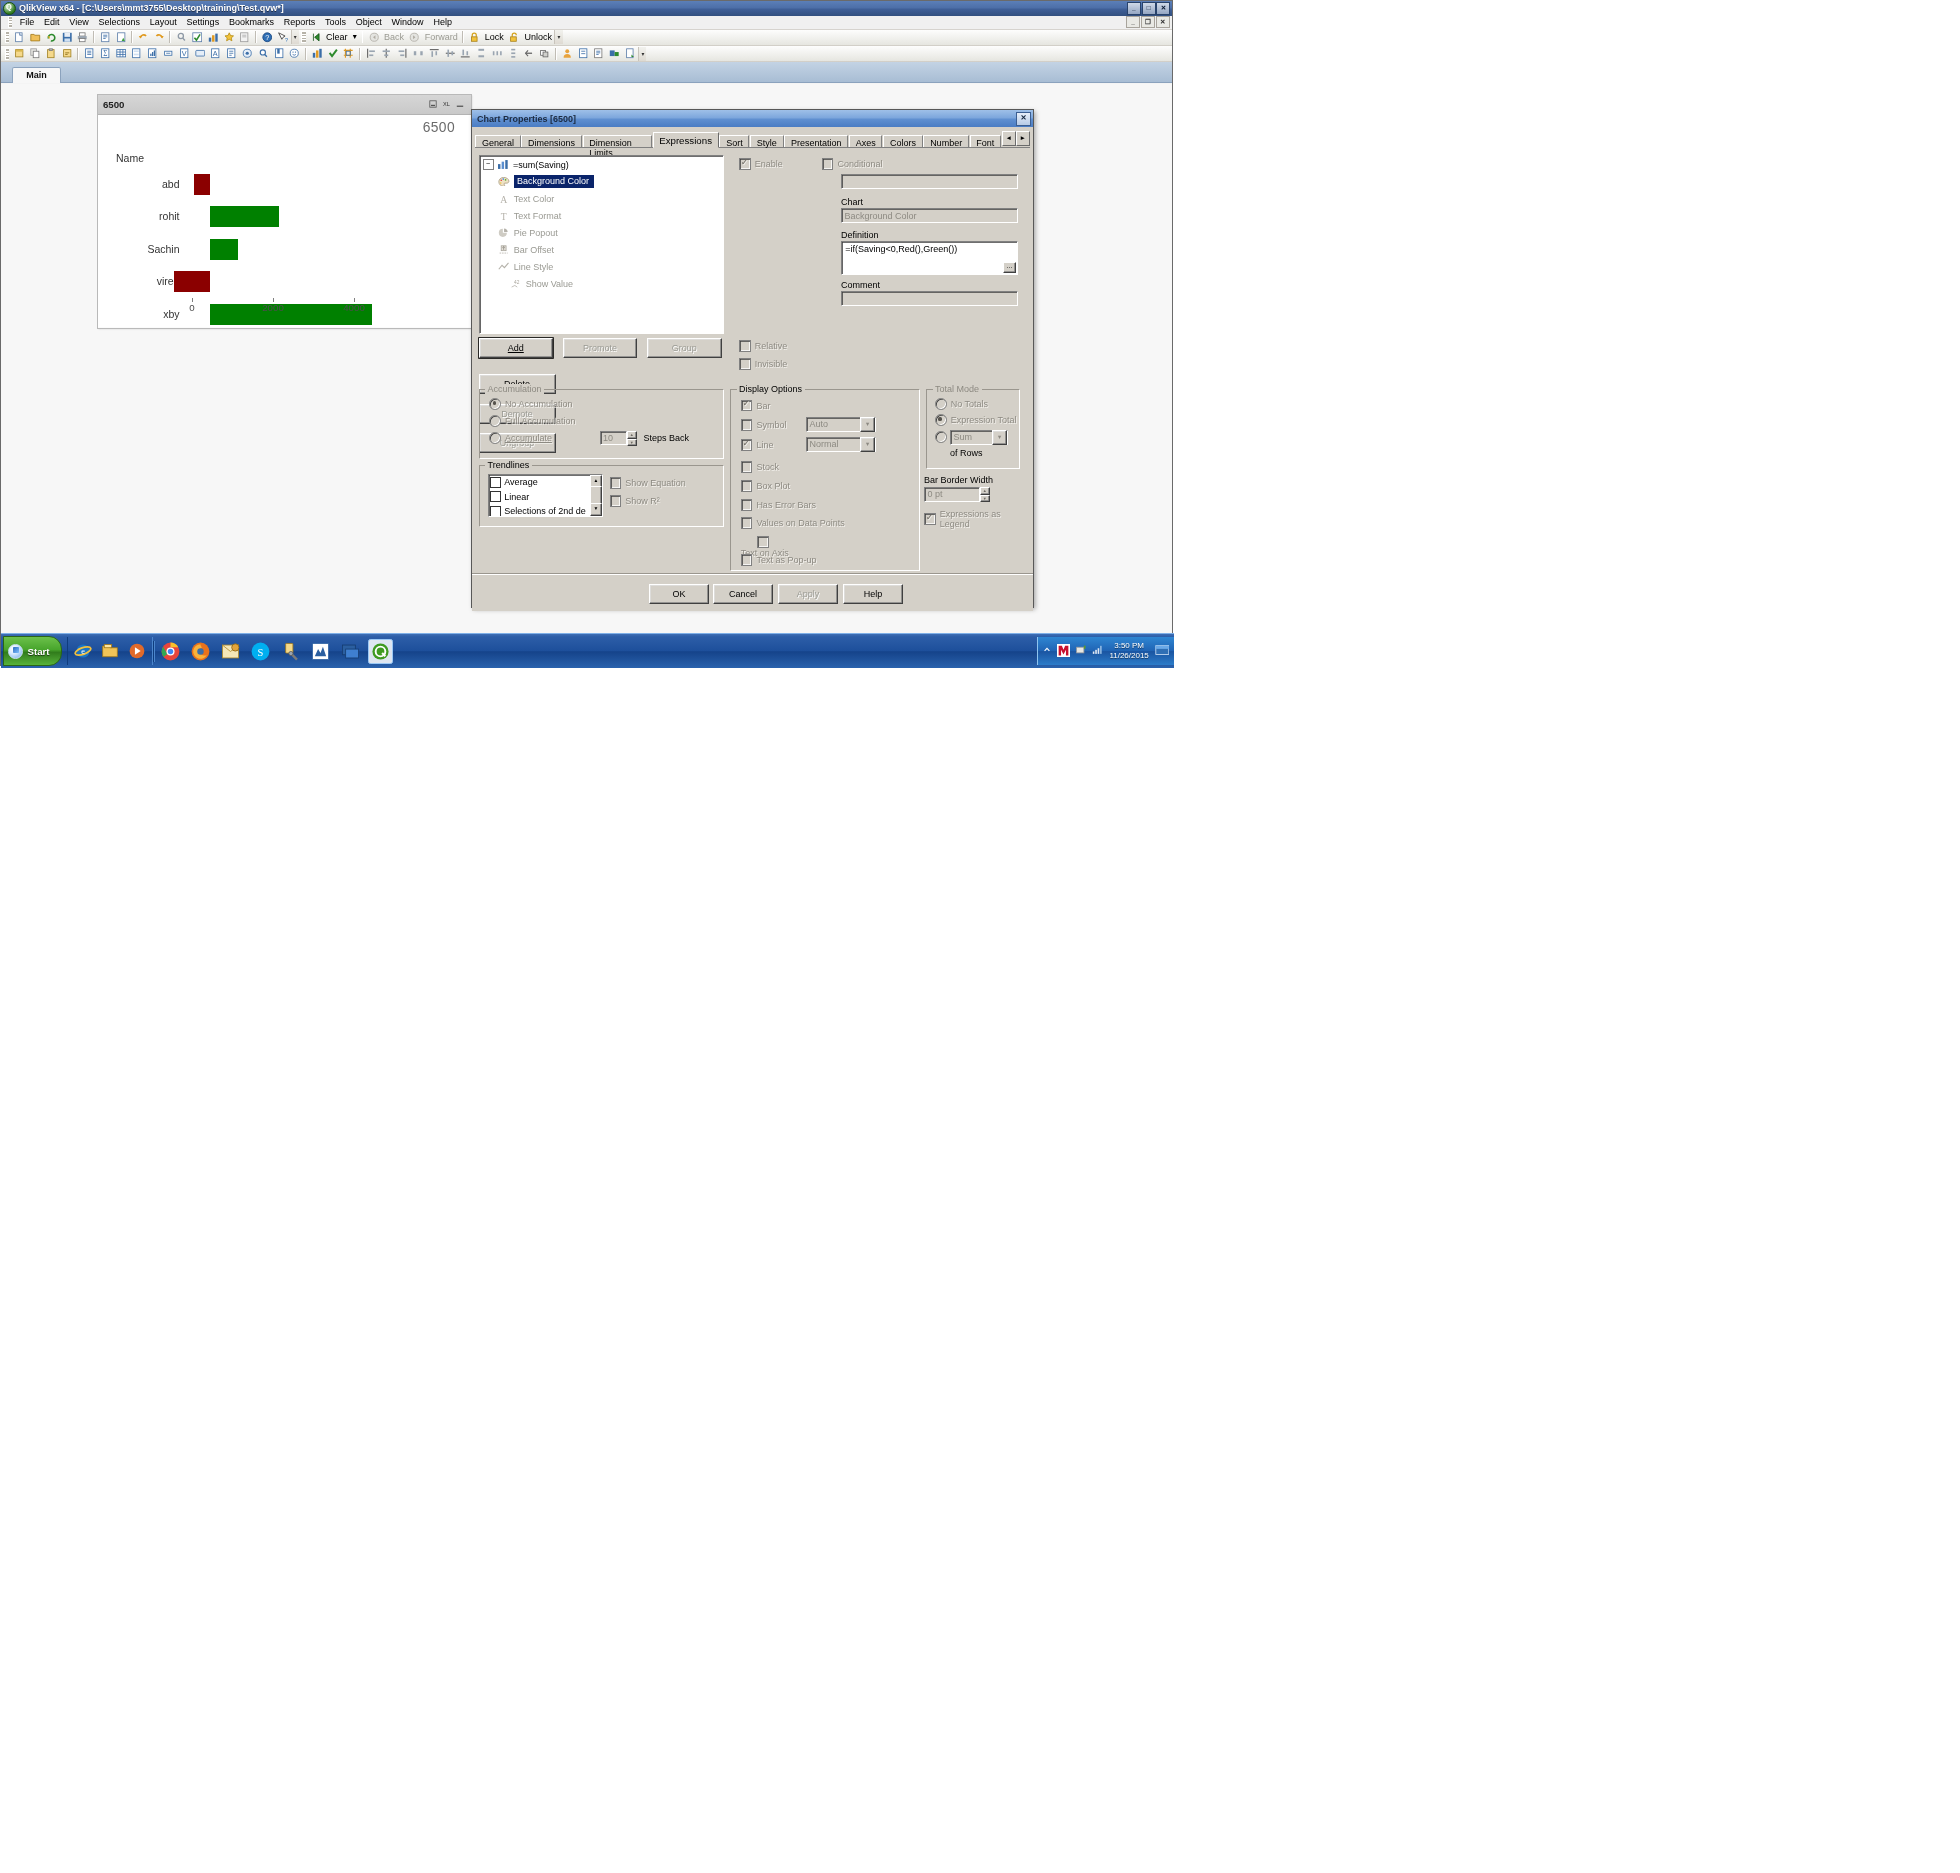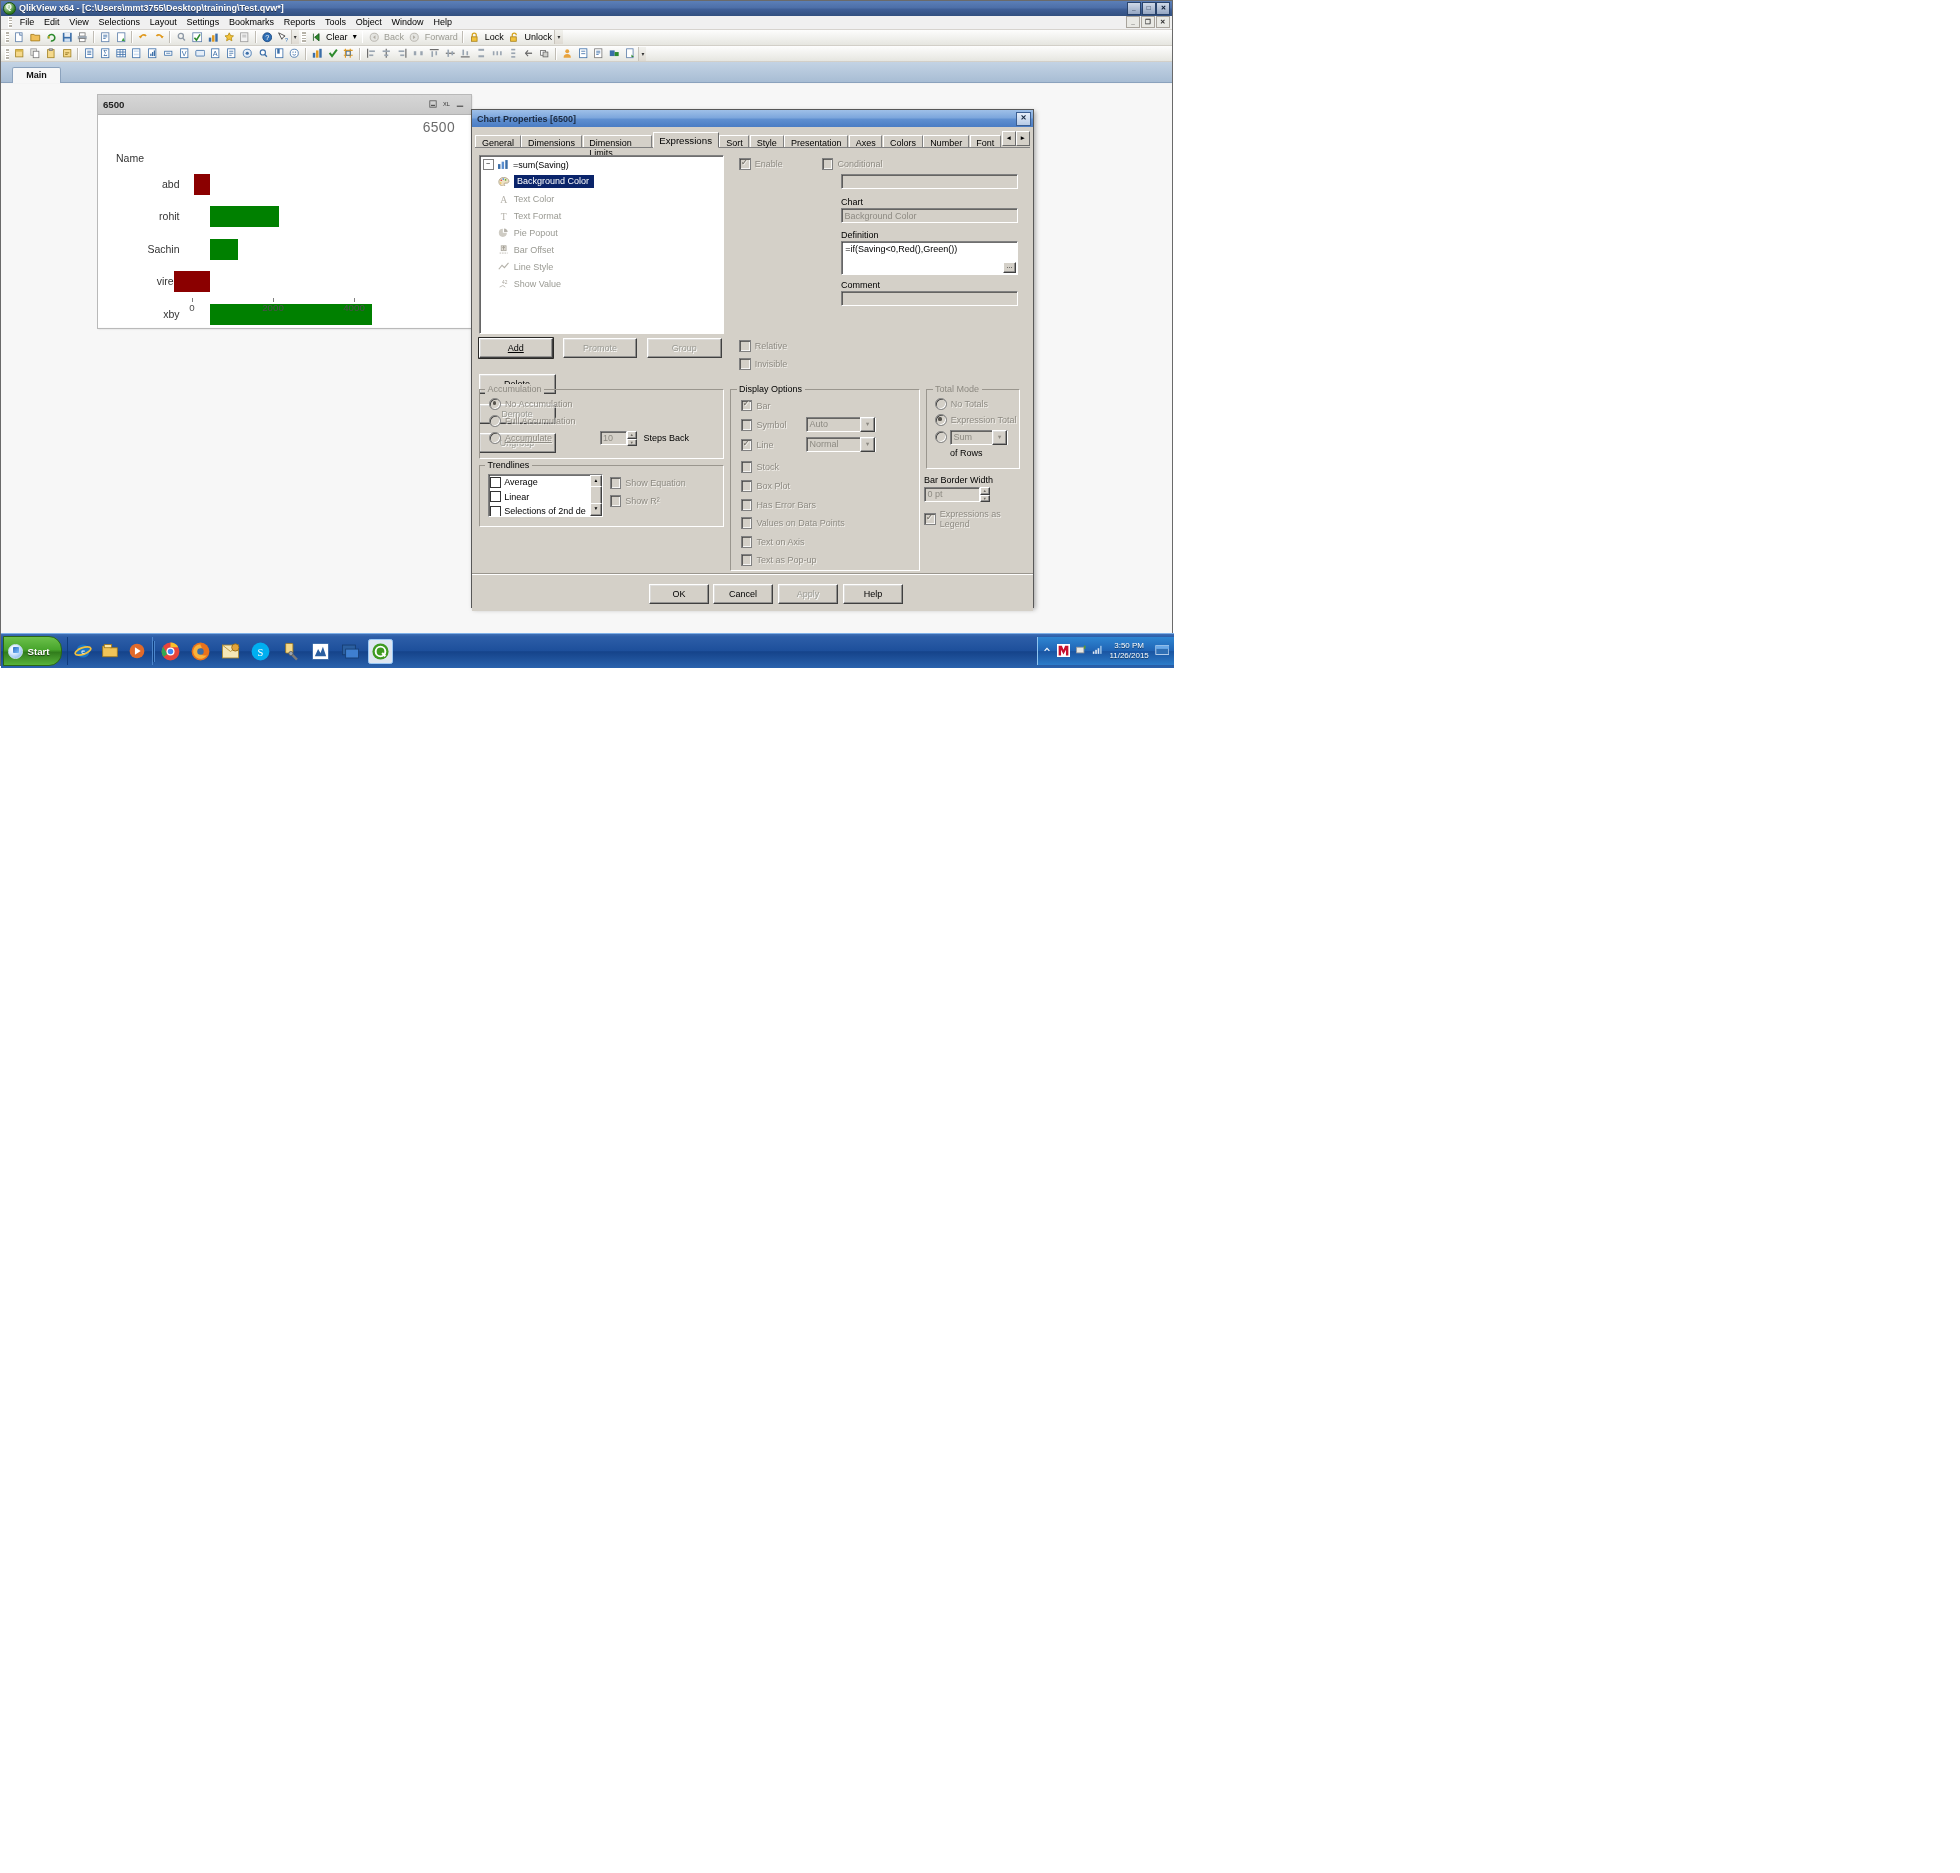--- a/index.html
+++ b/index.html
@@ -780,21 +780,21 @@
 
         <div class="trow dis" style="padding-left:18px;">
           <span class="tico">
             <svg width="11.3" height="9.7" viewBox="0 0 14 12">
                   <path d="M1 9l4-5 3 3 5-6" fill="none" stroke="#b5b2aa" stroke-width="1.4"></path>
                 </svg>
           </span>
           <span>Line Style</span>
         </div>
 
-        <div class="trow dis" style="padding-left:18px;">
+        <div class="trow dis" style="padding-left:30px;">
           <span class="tico">
             <svg width="11.3" height="9.7" viewBox="0 0 14 12" style="font-size:10px">
                   <text x="5" y="6" font-size="6" fill="#a9a59c" font-family="Liberation Sans">42</text>
                   <path d="M2 10l4-2 3 2" fill="none" stroke="#b5b2aa"></path>
                 </svg>
           </span>
           <span>Show Value</span>
         </div>
       </div>
 
@@ -948,21 +948,21 @@
           <span>Box Plot</span>
         </span>
         <span class="chk dis" style="position:absolute;left:9.7px;top:109px;">
           <span class="chkbox"></span>
           <span>Has Error Bars</span>
         </span>
         <span class="chk dis" style="position:absolute;left:9.7px;top:127px;">
           <span class="chkbox"></span>
           <span>Values on Data Points</span>
         </span>
-        <span class="chk dis" style="position:absolute;left:9.7px;top:146px;">
+        <span class="chk dis" style="position:absolute;left:9.7px;top:146px;flex-direction:column;">
           <span class="chkbox"></span>
           <span>Text on Axis</span>
         </span>
         <span class="chk dis" style="position:absolute;left:9.7px;top:164px;">
           <span class="chkbox"></span>
           <span>Text as Pop-up</span>
         </span>
       </div>
 
       <div class="grp dis" style="left:454px;top:258px;width:92px;height:78px;">

